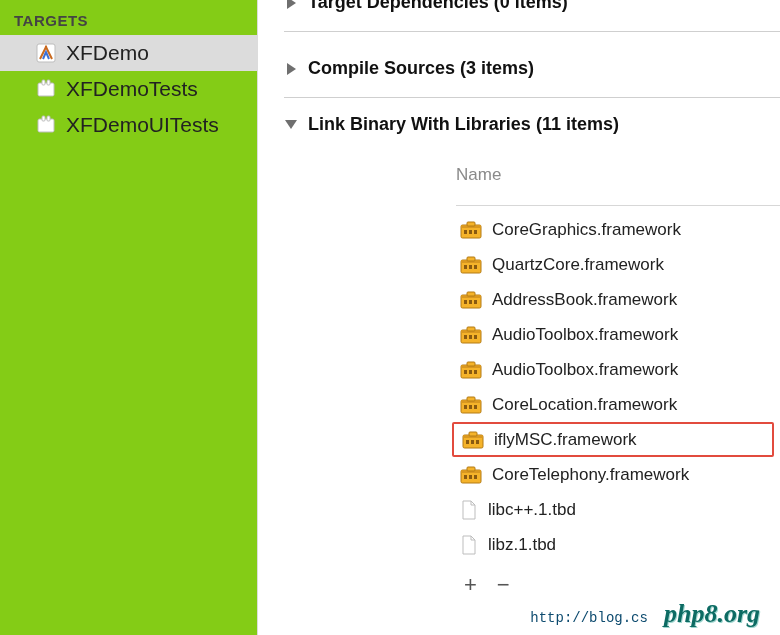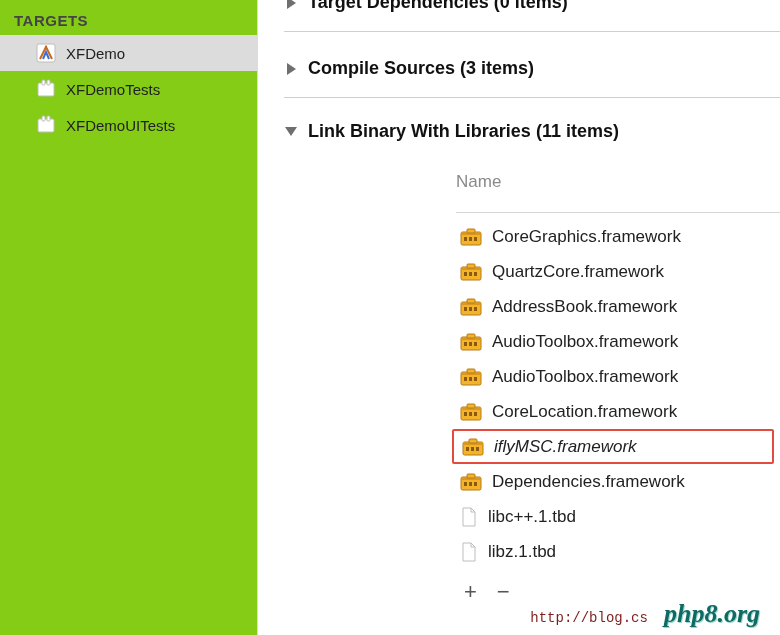--- a/index.html
+++ b/index.html
@@ -35,21 +35,21 @@
       align-items: center;
       height: 36px;
       padding: 0 10px 0 36px;
       gap: 10px;
       cursor: default;
     }
     .target-row.selected {
       background: #dcdcdc;
     }
     .target-label {
-      font-size: 15px;
+      font-size: 21px;
       color: #222;
     }
     .icon-app {
       width: 20px; height: 20px;
       display: inline-flex; align-items: center; justify-content: center;
     }
     .icon-app svg { display: block; }
     .icon-testbundle {
       width: 20px; height: 20px;
       display: inline-flex; align-items: center; justify-content: center;
@@ -116,21 +116,20 @@
       align-items: center;
       height: 35px;
       gap: 10px;
       padding-left: 4px;
     }
     .lib-row.hl {
       border: 2px solid #e24b3e;
       border-radius: 2px;
       margin: 0 6px 0 -4px;
       padding-left: 8px;
-      font-style: italic;
     }
     .lib-label {
       font-size: 17px;
       color: #222;
     }
     .fw-icon {
       width: 22px; height: 18px;
       display: inline-flex;
       align-items: center; justify-content: center;
     }
@@ -153,21 +152,21 @@
     }
     .watermark {
       position: absolute;
       right: 20px;
       bottom: 6px;
       display: flex;
       align-items: baseline;
       gap: 16px;
     }
     .wm-left {
-      color: #7f1d1d;
+      color: #0c4a6e;
       font-size: 14px;
       font-family: "Courier New", monospace;
     }
     .wm-right {
       font-family: Georgia, "Times New Roman", serif;
       font-size: 26px;
       font-style: italic;
       font-weight: 700;
       color: #0d6b63;
       text-shadow: 1px 1px 0 #9fd6cf;
@@ -226,21 +225,21 @@
     <hr class="rule">
 
     <div class="section-row" style="margin-top:26px;">
       <span class="disclosure">
           <span class="tri-right"></span>
         </span>
       <span class="section-head">Compile Sources (3 items)</span>
     </div>
     <hr class="rule">
 
-    <div class="section-row" style="margin-top:23px;">
+    <div class="section-row" style="margin-top:16px;">
       <span class="disclosure">
           <span class="tri-down"></span>
         </span>
       <span class="section-head">Link Binary With Libraries (11 items)</span>
     </div>
 
     <div class="libs">
       <div class="libs-header">Name</div>
       <div class="lib-list" id="lib-list">
           <div class="lib-row">
@@ -338,21 +337,21 @@
             <span class="fw-icon">
               <svg width="22" height="18" viewBox="0 0 22 18">
                 <rect x="1" y="4" width="20" height="13" rx="1.5" fill="#f5b32a" stroke="#b37b14"></rect>
                 <rect x="1" y="4" width="20" height="3" fill="#d99820"></rect>
                 <rect x="7" y="1" width="8" height="4" rx="1" fill="#f5b32a" stroke="#b37b14"></rect>
                 <rect x="4" y="9" width="3" height="4" fill="#8a5a10"></rect>
                 <rect x="9" y="9" width="3" height="4" fill="#8a5a10"></rect>
                 <rect x="14" y="9" width="3" height="4" fill="#8a5a10"></rect>
               </svg>
             </span>
-            <span class="lib-label">Dependencies.framework</span>
+            <span class="lib-label">CoreTelephony.framework</span>
           </div>
           <div class="lib-row">
             <span class="file-icon">
               <svg width="16" height="20" viewBox="0 0 16 20">
                 <path d="M2 1 L10 1 L14 5 L14 19 L2 19 Z" fill="#fff" stroke="#bdbdbd"></path>
                 <path d="M10 1 L10 5 L14 5" fill="none" stroke="#bdbdbd"></path>
               </svg>
             </span>
             <span class="lib-label">libc++.1.tbd</span>
           </div>

